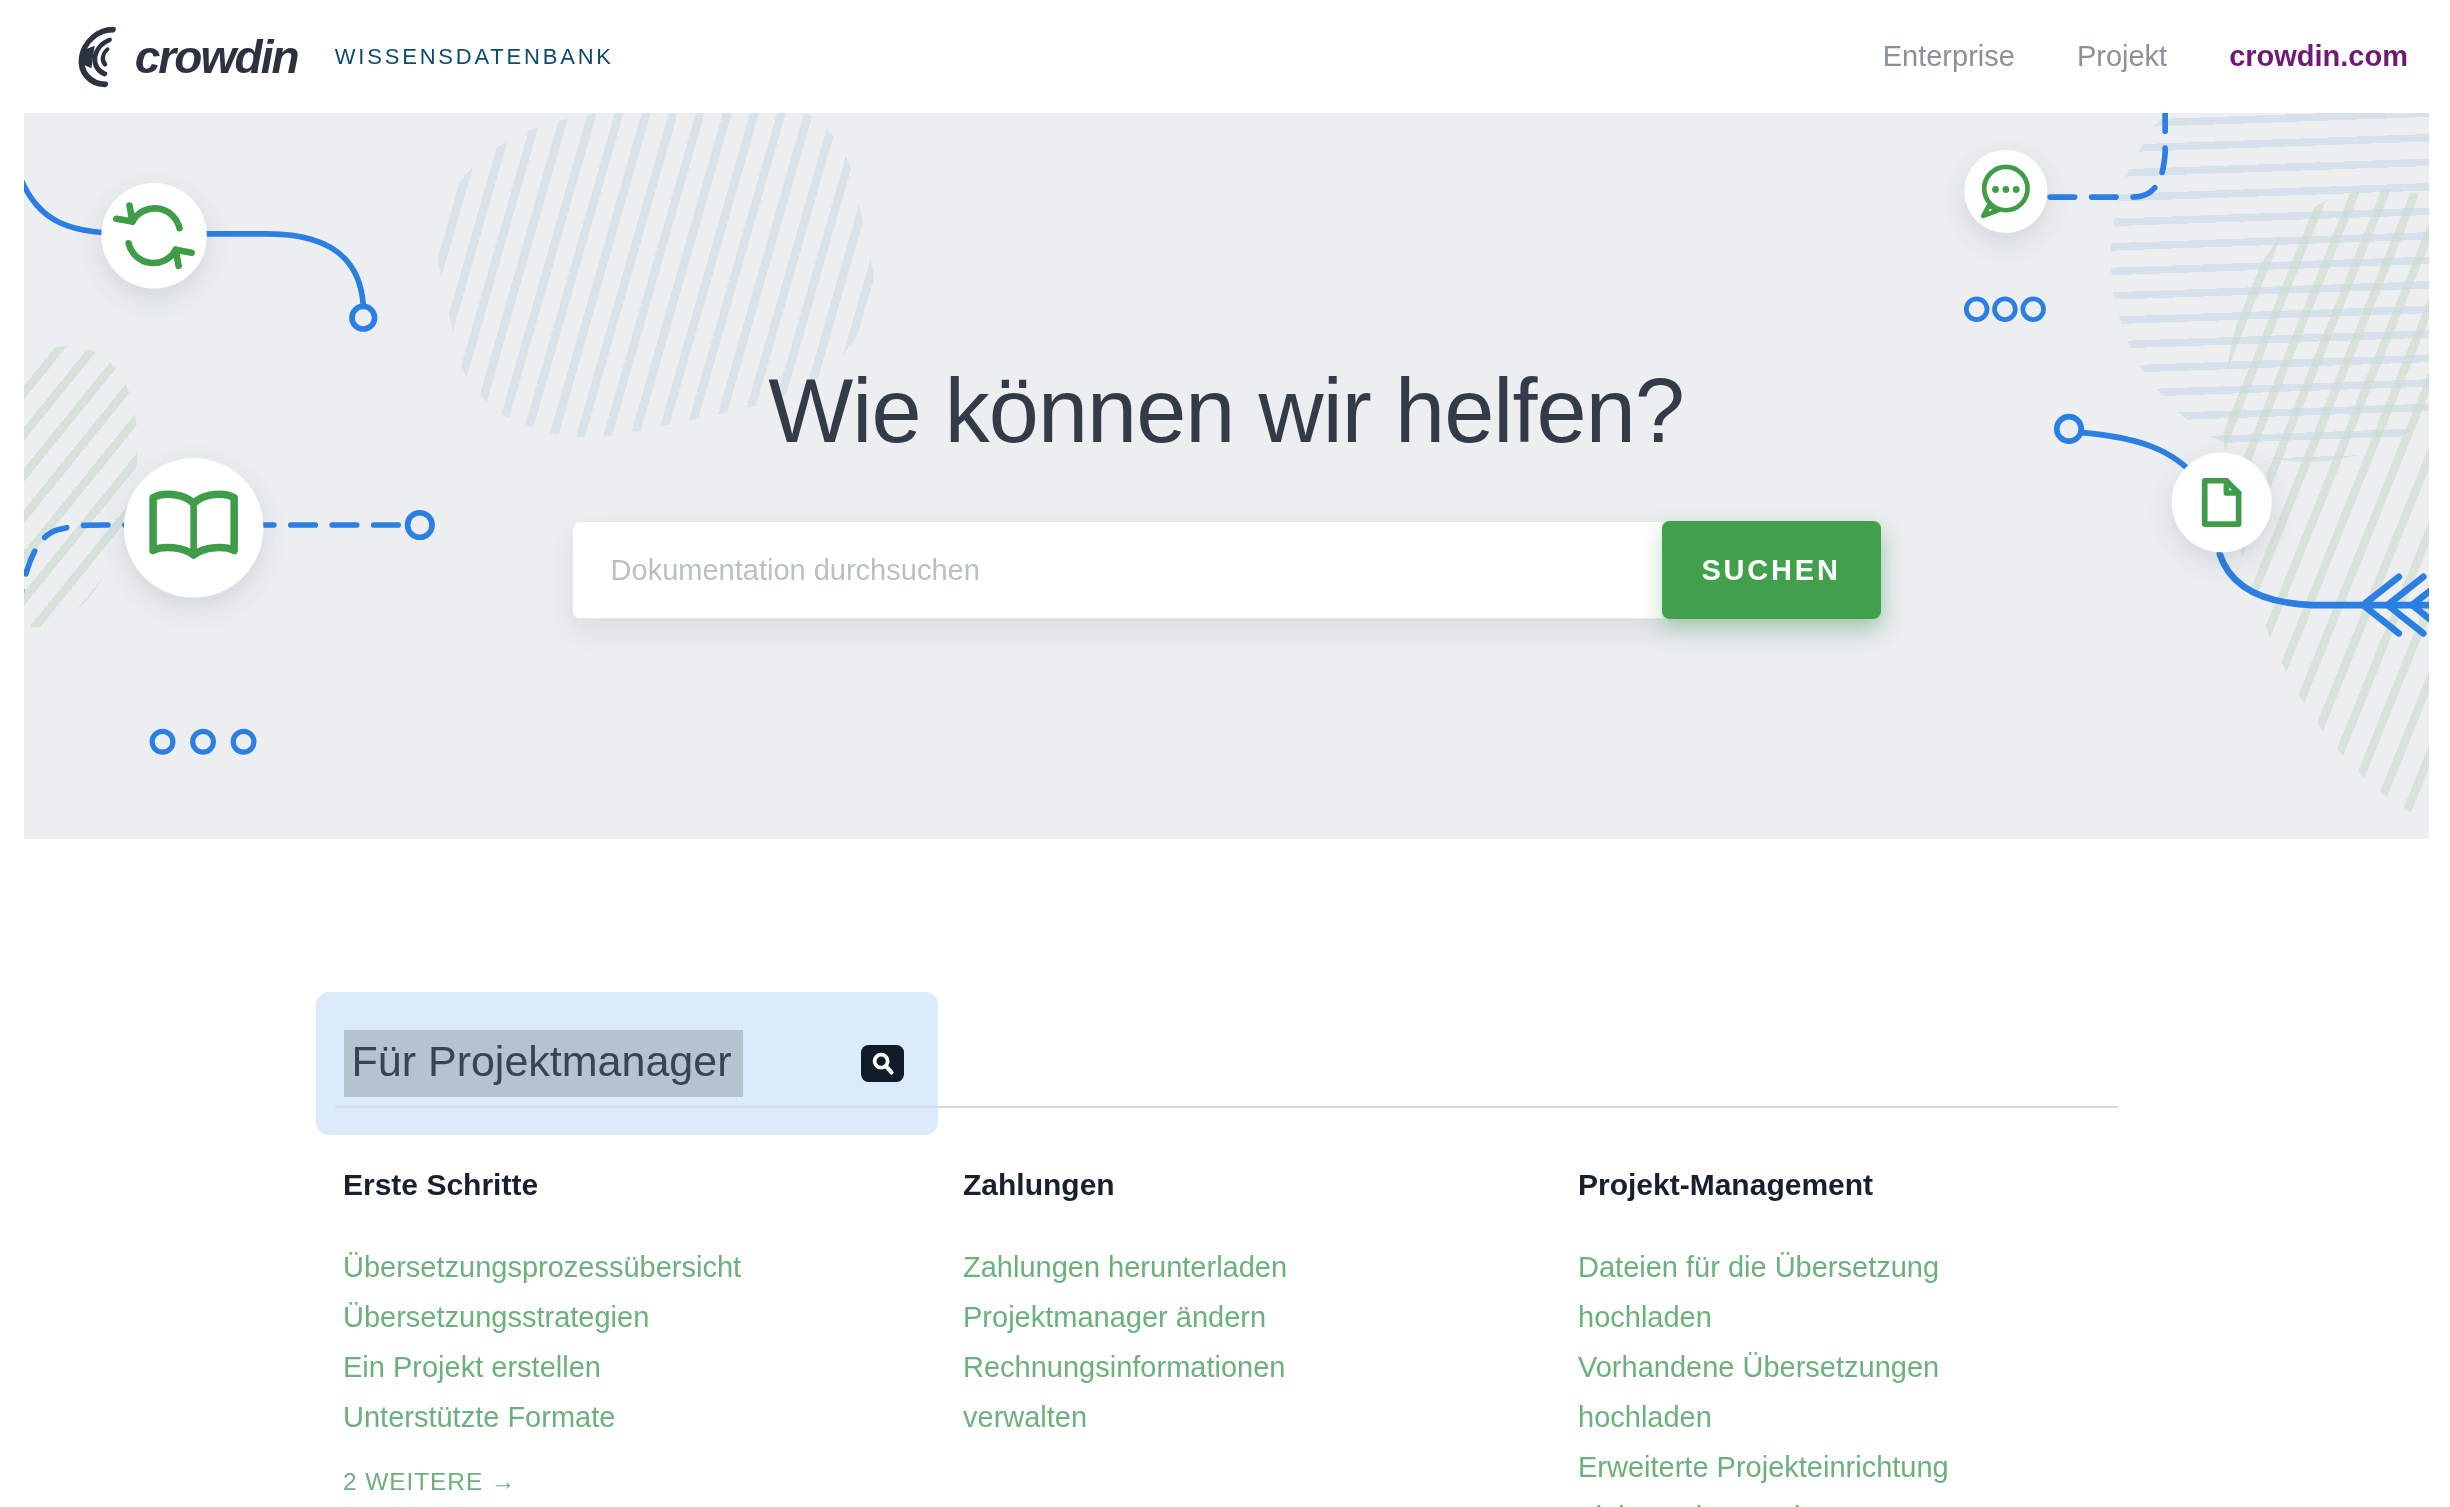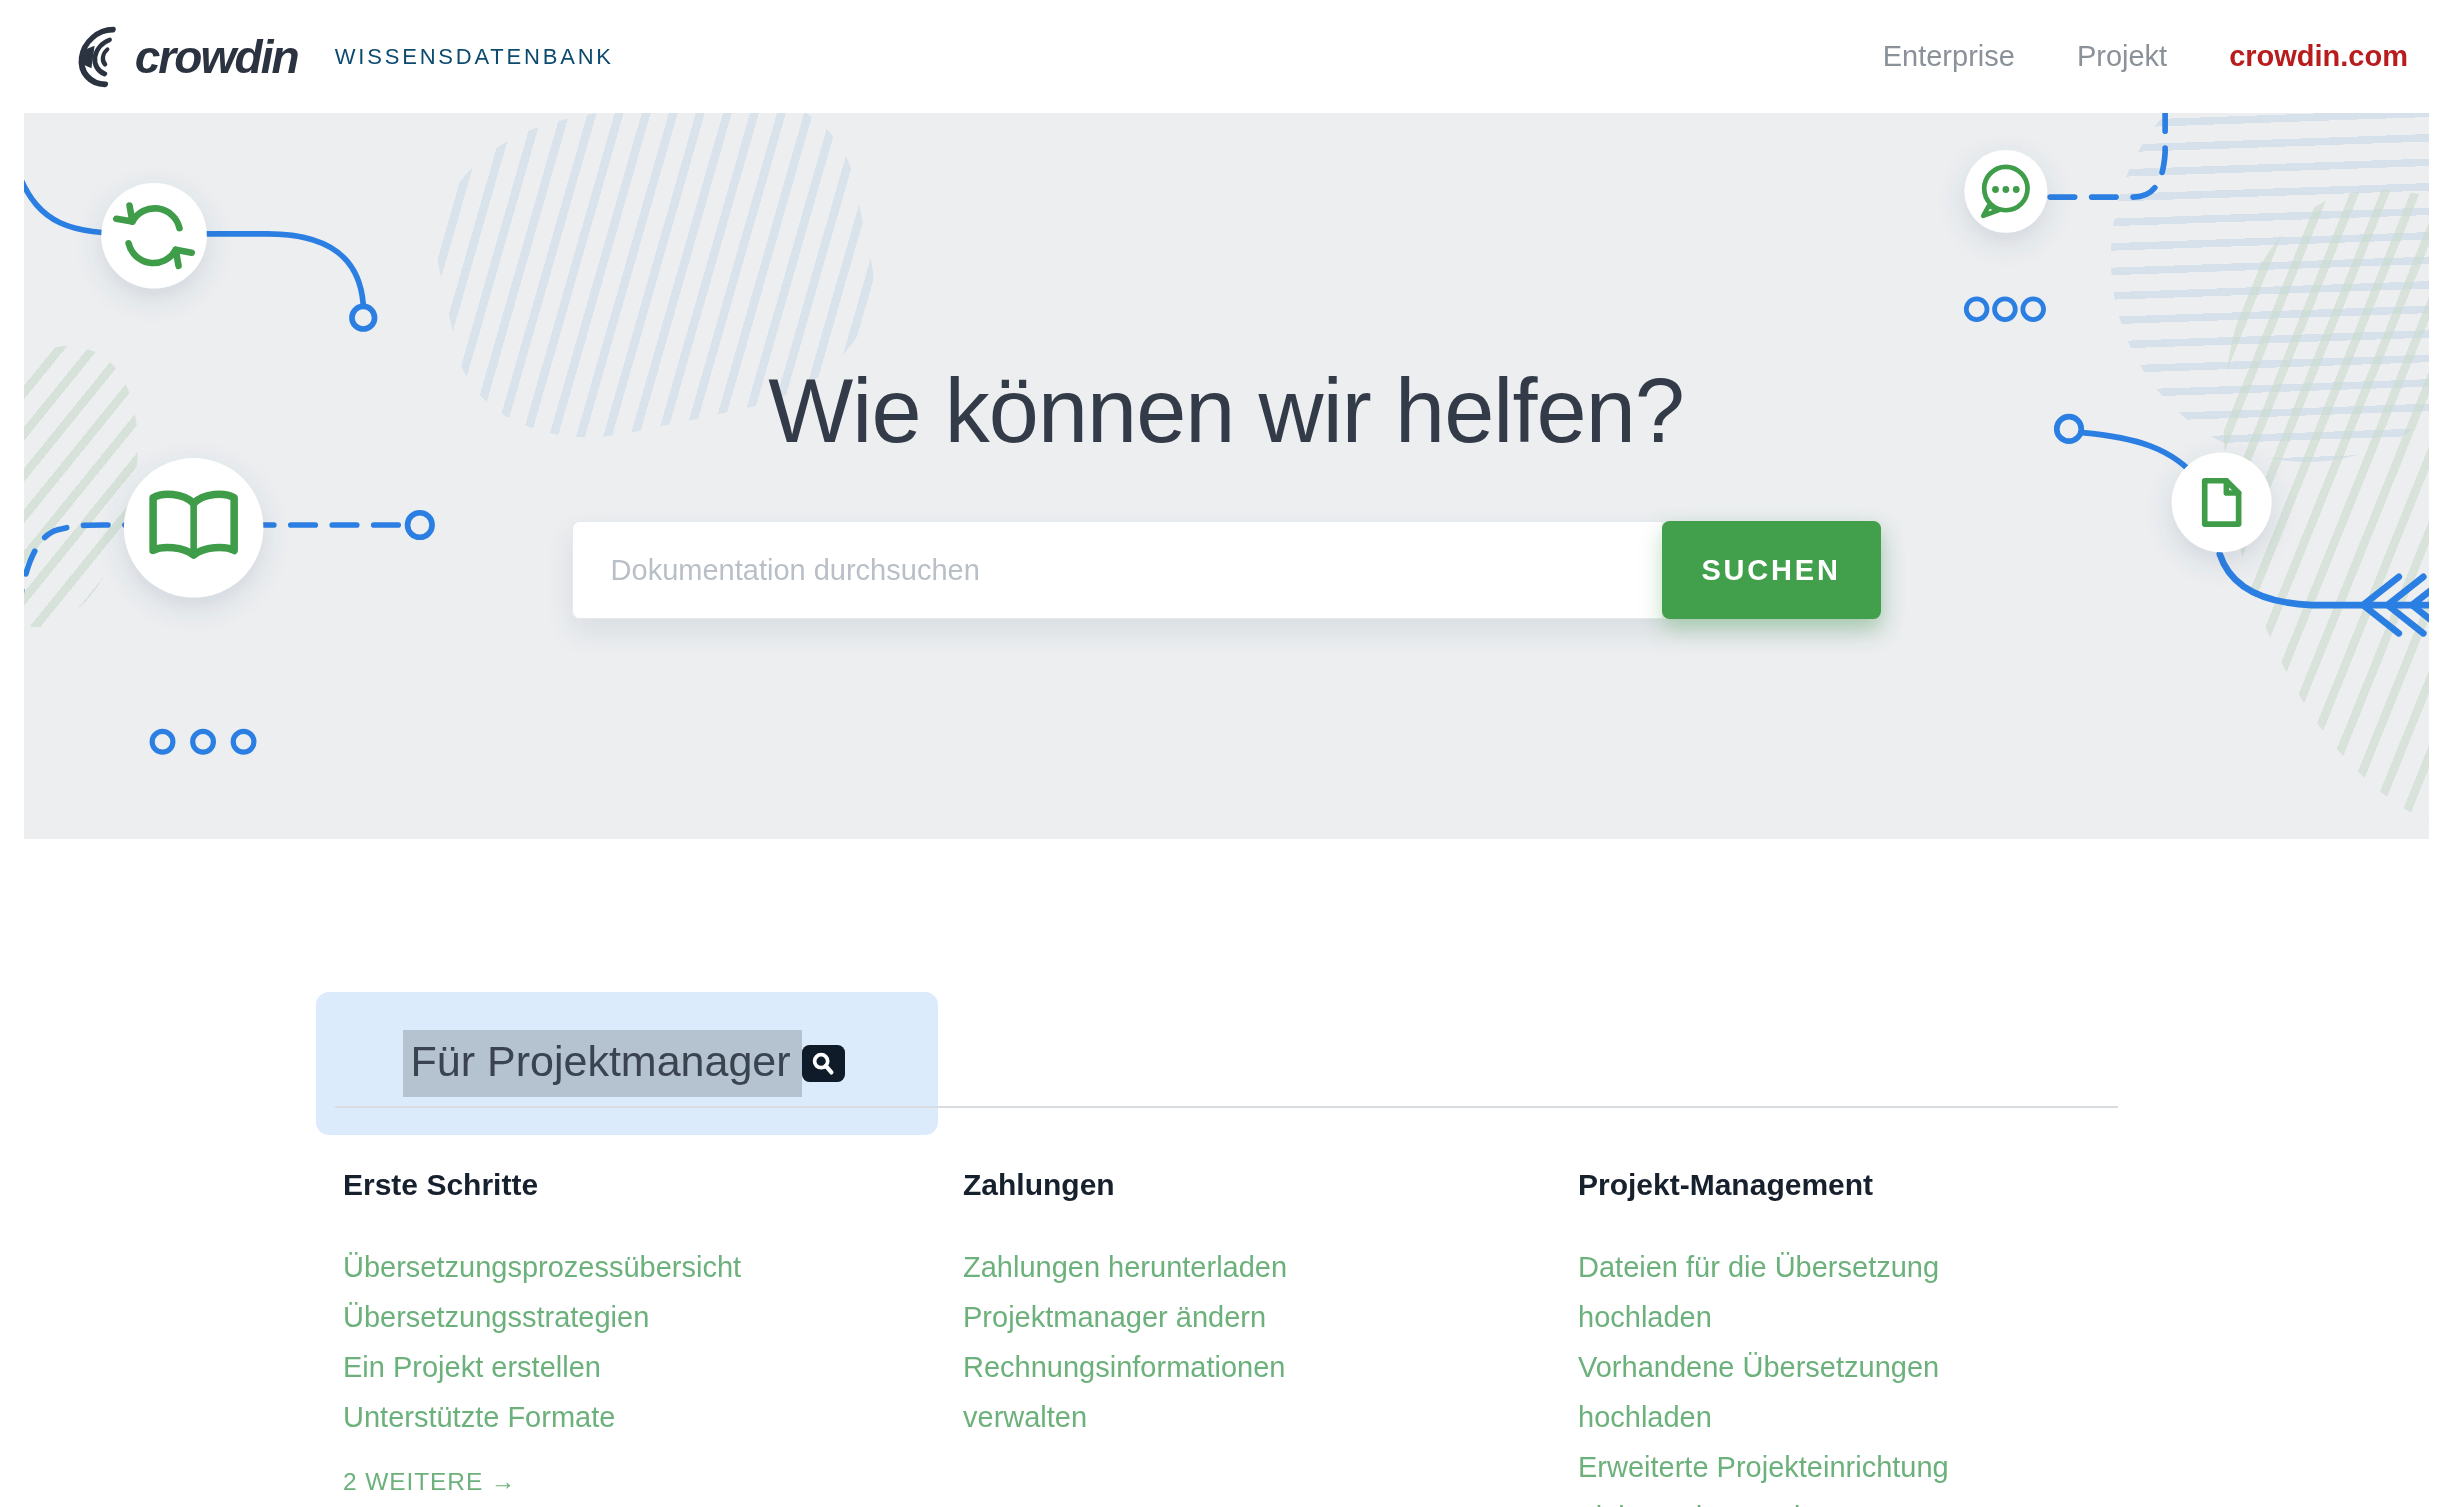--- a/index.html
+++ b/index.html
@@ -8,21 +8,21 @@
 
   
   .navbar{position:absolute;left:0;top:0;width:2450px;height:113px;background:#fff;
           display:flex;align-items:center;box-sizing:border-box;padding:0 42px 0 55px;z-index:30;}
   .logo-wrap{display:flex;align-items:center;}
   .logo-mark{width:74px;height:66px;flex:0 0 auto;}
   .logo-word{font-size:46px;font-weight:700;font-style:italic;letter-spacing:-1.9px;color:#2b3240;margin-left:5.7px;text-align:center;}
   .kb-label{margin-left:37px;font-size:22px;letter-spacing:2.8px;color:#0c4a6e;}
   .nav-spacer{flex:1;}
   .nav-link{font-size:29px;color:#8a9199;margin-left:62px;cursor:pointer;white-space:nowrap;}
-  .nav-link.site{color:#b91c1c;font-weight:700;}
+  .nav-link.site{color:#701a75;font-weight:700;}
 
   
   .hero{position:absolute;left:23.6px;top:113px;width:2405px;height:726px;background:#eceef0;
         border-radius:0;overflow:hidden;z-index:1;}
   .blob{position:absolute;pointer-events:none;}
   .blob-tl{left:419px;top:-9.4px;width:424px;height:320px;border-radius:36%;transform:rotate(-12deg);
            background:repeating-linear-gradient(118deg,rgba(196,214,228,.55) 0 8.5px,rgba(255,255,255,0) 8.5px 26px);opacity:.85;}
   .blob-tr{left:2087px;top:-66px;width:396px;height:415px;border-radius:50%;transform:rotate(8deg);
            background:repeating-linear-gradient(170deg,rgba(199,216,231,.6) 0 7.5px,rgba(255,255,255,0) 7.5px 24.5px);}
   .blob-r{left:2210px;top:71px;width:405px;height:660px;border-radius:42% 58% 40% 60%;transform:rotate(-8deg);
@@ -40,21 +40,21 @@
                 background:#fff;box-sizing:border-box;padding:0 38px;font-size:29px;color:#333b48;outline:none;
                 font-family:"Liberation Sans",sans-serif;}
   .search-input::placeholder{color:#b9bfc6;}
   .search-btn{width:219px;height:98px;border:none;border-radius:7.5px;background:#42a04d;color:#fff;
               font-size:29px;font-weight:700;letter-spacing:2.8px;cursor:pointer;
               font-family:"Liberation Sans",sans-serif;box-shadow:0 9.4px 21px rgba(66,160,77,.35);}
 
   
   .title-box{position:absolute;left:316px;top:992px;width:622px;height:143px;background:#dcebfc;
              border-radius:13px;display:flex;align-items:center;box-sizing:border-box;
-             padding:0 34px 0 28px;justify-content:center;z-index:2;}
+             padding:0 34px 0 28px;justify-content:space-between;z-index:2;}
   .title-sel{background:#b5c2cf;color:#3a4350;font-size:43px;padding:7.5px 11.3px 11.3px 7.5px;letter-spacing:0;}
   .page-search-btn{width:43px;height:37px;background:#0f1b28;border-radius:7.5px;display:flex;
                    align-items:center;justify-content:center;cursor:pointer;flex:0 0 auto;}
   .divider{position:absolute;left:335px;top:1106px;width:1783px;height:1.9px;background:#d8dce0;z-index:3;}
 
   .col{position:absolute;top:1168px;}
   .col-1{left:343px;width:490px;}
   .col-2{left:963px;width:377px;}
   .col-3{left:1578px;width:405px;}
   .col-heading{font-size:30px;font-weight:700;color:#17212e;margin:0 0 40px 0;}

